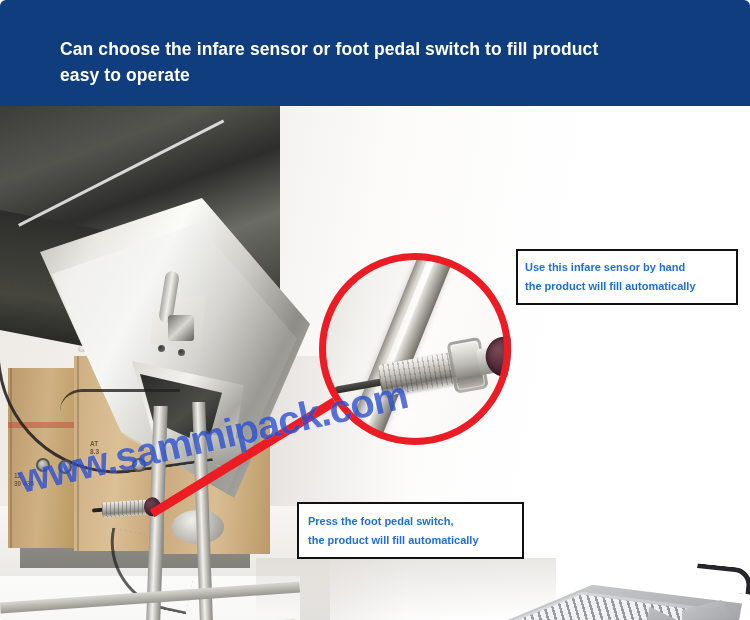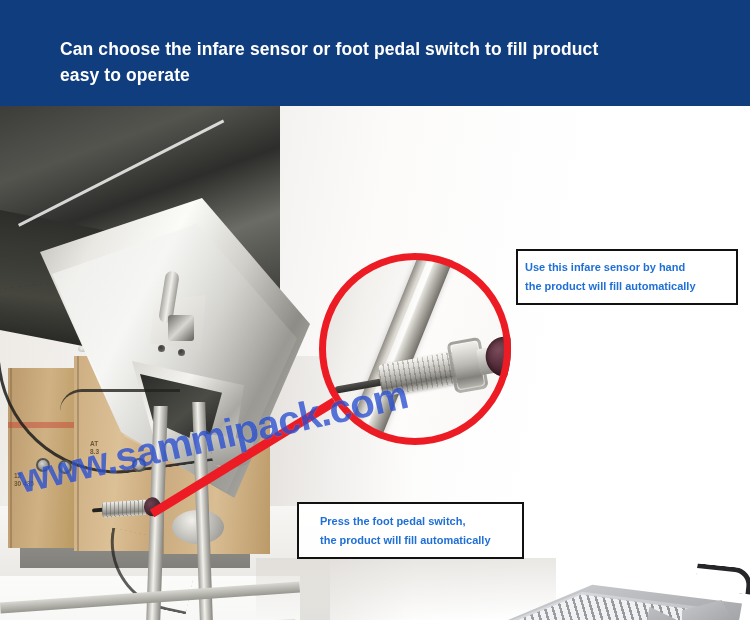--- a/index.html
+++ b/index.html
@@ -1,21 +1,21 @@
 <!DOCTYPE html>
 <html><head>
 <meta charset="utf-8">
 <style>
   * { margin:0; padding:0; box-sizing:border-box; }
   html,body{ background:#fff; }
   body{
     font-family:"Liberation Sans", sans-serif;
     width:750px; height:620px; overflow:hidden; position:relative;
   }
-  #page{ position:relative; width:750px; height:620px; overflow:hidden; background:#fff; }
+  #page{ position:relative; width:750px; height:620px; overflow:hidden; background:#fff;border-radius:6px; }
 
   
   .banner{
     position:absolute; left:0; top:0; width:750px; height:106px;
     background:#103D7E;
     overflow:hidden;
   }
   .banner-title{
     position:absolute; left:60px; top:36px; width:680px;
     color:#ffffff;
@@ -338,21 +338,21 @@
   .callout-text{
     color:#1F6FD6;
     font-size:11px; font-weight:bold;
     line-height:19px;
     white-space:pre-line;
     padding-left:10px;
   }
   #callout-sensor{ left:516px; top:143px; width:222px; height:56px; }
   #callout-sensor .callout-text{ padding-left:7px; }
   #callout-pedal{  left:297px; top:396px; width:227px; height:57px; }
-  #callout-pedal .callout-text{ padding-left:21px; }
+  #callout-pedal .callout-text{ padding-left:9px; }
 
   
   .pedal{
     position:absolute; left:446px; top:456px; width:304px; height:164px;
   }
   .pedal-cable{
     position:absolute; left:250px; top:4px; width:56px; height:26px;
     border-top:5px solid #26262a; border-right:5px solid #26262a;
     border-top-right-radius:18px;
     transform:rotate(6deg);

